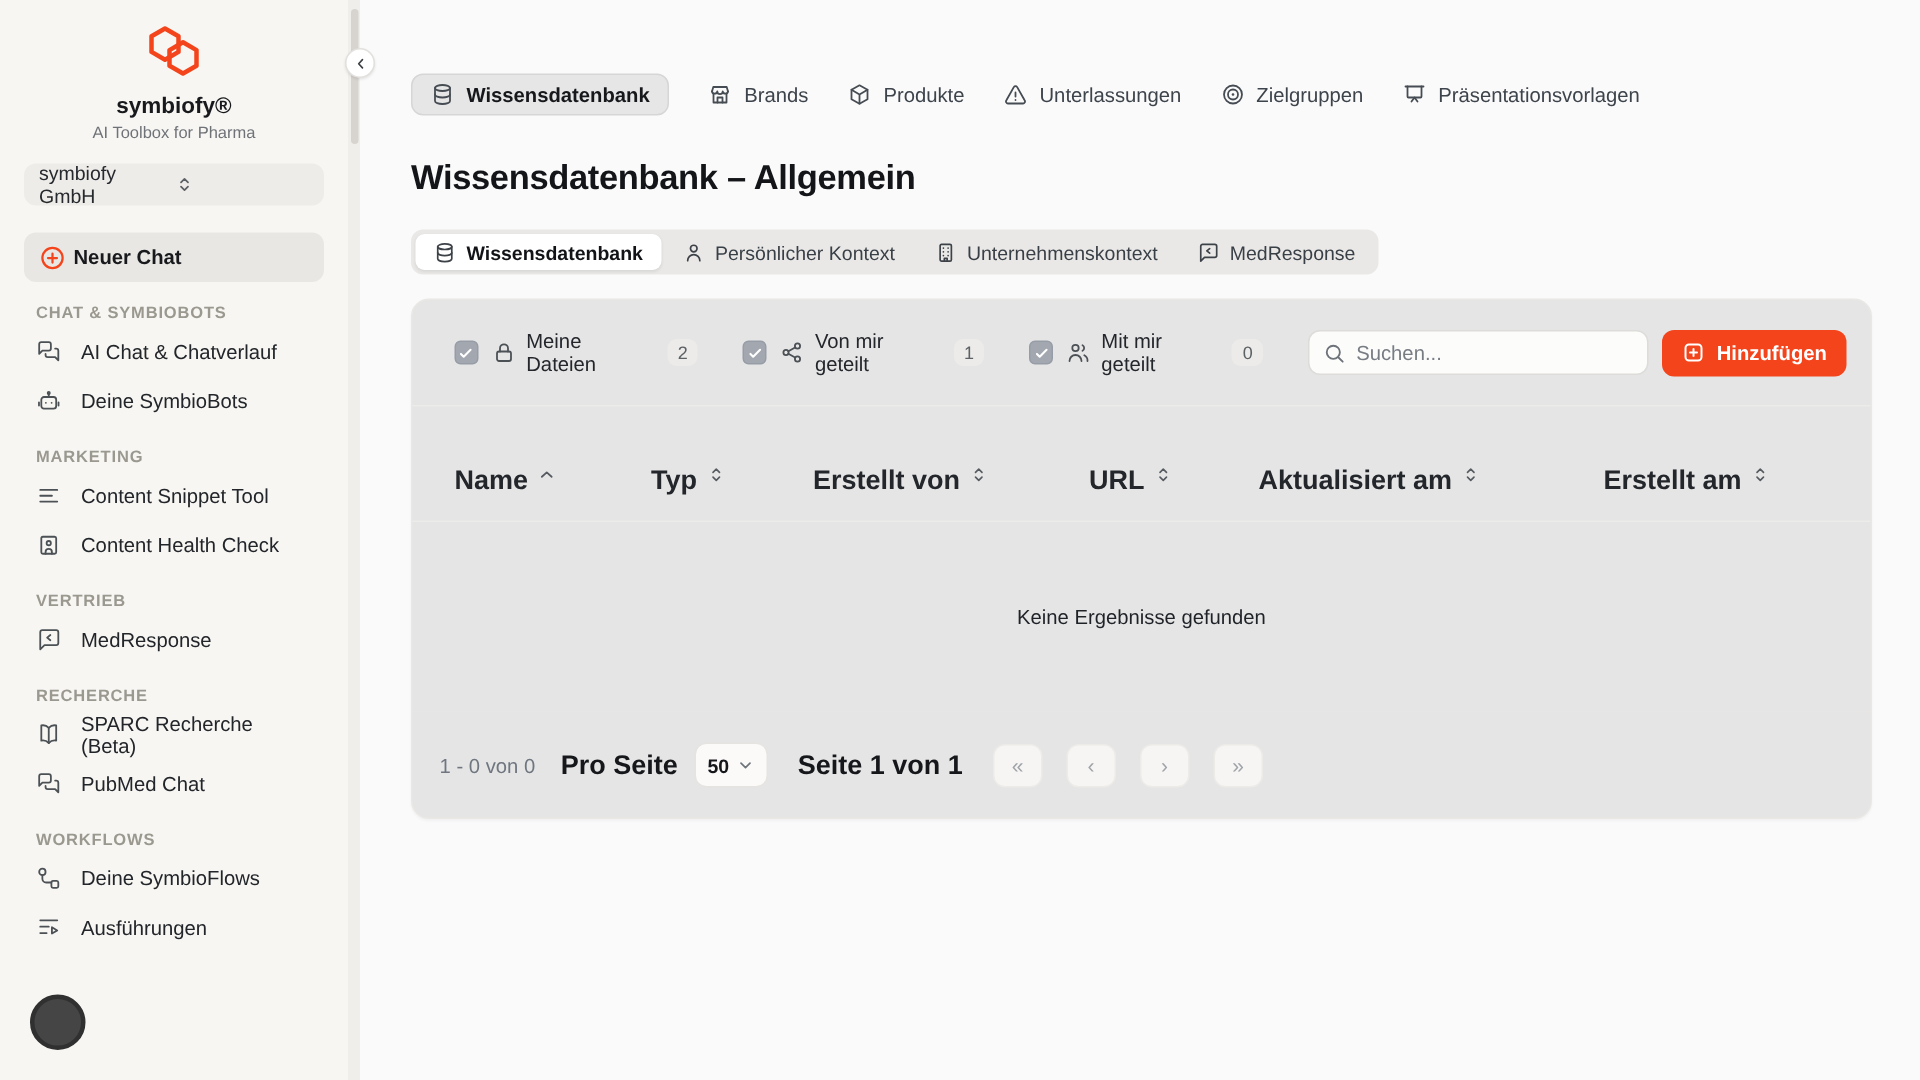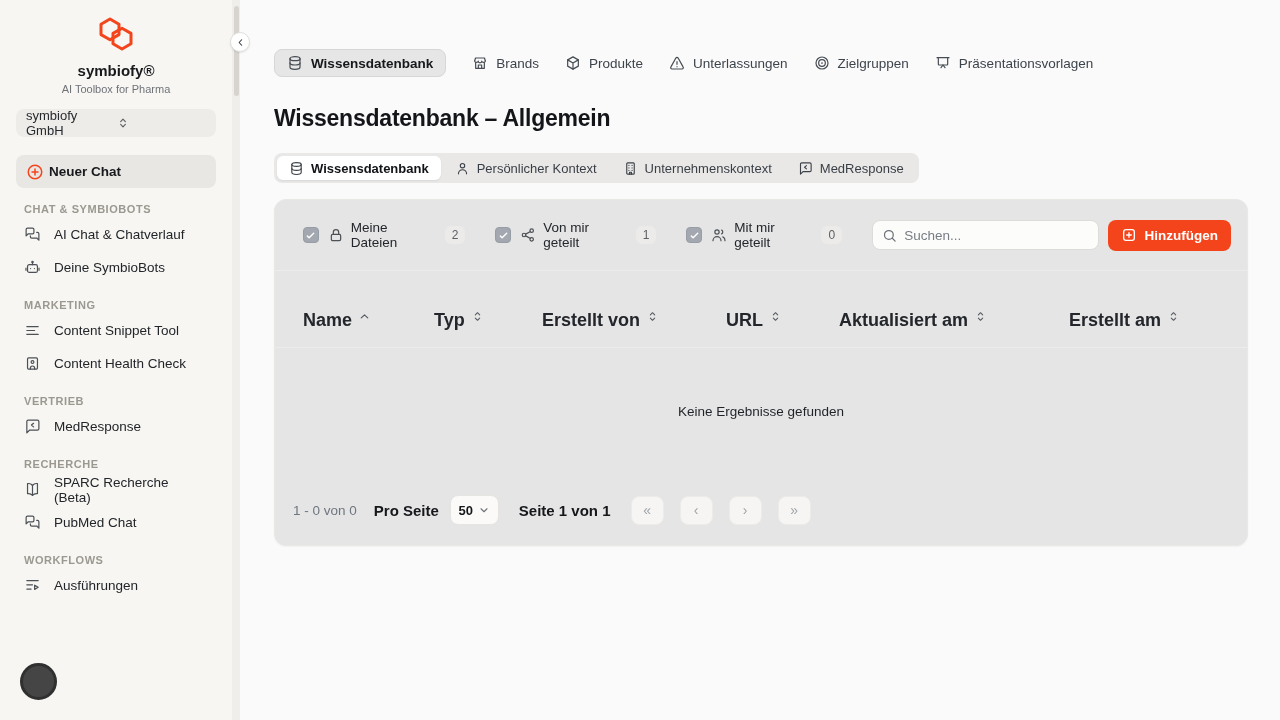--- a/index.html
+++ b/index.html
@@ -51,21 +51,21 @@
 
   .table-head { margin-top:39px; padding:0 28px 16px; display:flex; border-bottom:1px solid #ececea; }
   .th { display:flex; align-items:flex-start; gap:6px; font-size:18px; font-weight:700; color:#23262b; cursor:pointer; }
   .th .sort { color:#565b61; display:flex; }
   .th.w-name{width:131px;} .th.w-typ{width:108px;} .th.w-erstelltvon{width:184px;} .th.w-url{width:113px;} .th.w-aktualisiert{width:230px;} .th.w-erstelltam{flex:1;}
 
   .empty-area { flex:1; display:flex; align-items:center; justify-content:center; font-size:13.5px; color:#1f2328; }
 
   .pagination { height:71px; border-top:1px solid #e7e6e4; display:flex; align-items:center; padding:0 18px; }
   .pg-range { font-size:13.5px; color:#6f7680; margin-right:17px; }
-  .pg-label { font-size:15px; font-weight:700; color:#15171b; }
+  .pg-label { font-size:18px; font-weight:700; color:#15171b; }
   .per-page { margin:0 20px 0 11px; width:49px; height:30px; background:#fbfaf9; border:1px solid #e6e4e1; border-radius:8px; display:flex; align-items:center; justify-content:center; gap:5px; font-size:13px; font-weight:700; color:#15171b; cursor:pointer; font-family:inherit; }
   .per-page .ic { color:#6f747a; display:flex; }
   .pg-page { margin-right:20px; }
   .pg-buttons { display:flex; gap:16px; }
   .pg-btn { width:33px; height:29px; background:#f6f5f3; border:1px solid #edebe8; border-radius:8px; color:#9fa4aa; font-size:14px; display:flex; align-items:center; justify-content:center; cursor:pointer; font-family:inherit; }
 
   .floating-circle { position:absolute; left:20px; top:663px; width:37px; height:37px; border-radius:50%; background:#454545; border:3px solid #303030; z-index:9; cursor:pointer; }
   svg { display:block; }
 </style>
 </head>
@@ -187,20 +187,30 @@
           </span>
           <span>PubMed Chat</span>
         </div>
       </div>
 
       <div class="section">
         <div class="section-label">WORKFLOWS</div>
         <div class="side-item">
           <span class="ic">
             <svg width="17" height="17" viewBox="0 0 24 24" fill="none" stroke="currentColor" stroke-width="1.7" stroke-linecap="round" stroke-linejoin="round">
+                <circle cx="6" cy="6" r="3"></circle>
+                <rect x="14.5" y="14.5" width="6.5" height="6.5" rx="1.5"></rect>
+                <path d="M6 9v3.5A3.5 3.5 0 0 0 9.5 16h5"></path>
+              </svg>
+          </span>
+          <span>Deine SymbioFlows</span>
+        </div>
+        <div class="side-item">
+          <span class="ic">
+            <svg width="17" height="17" viewBox="0 0 24 24" fill="none" stroke="currentColor" stroke-width="1.7" stroke-linecap="round" stroke-linejoin="round">
                 <path d="M4 5h16M4 11h8"></path>
                 <path d="M15 11.5l5 3-5 3z"></path>
                 <path d="M4 17h6"></path>
               </svg>
           </span>
           <span>Ausführungen</span>
         </div>
       </div>
 
     </nav>

